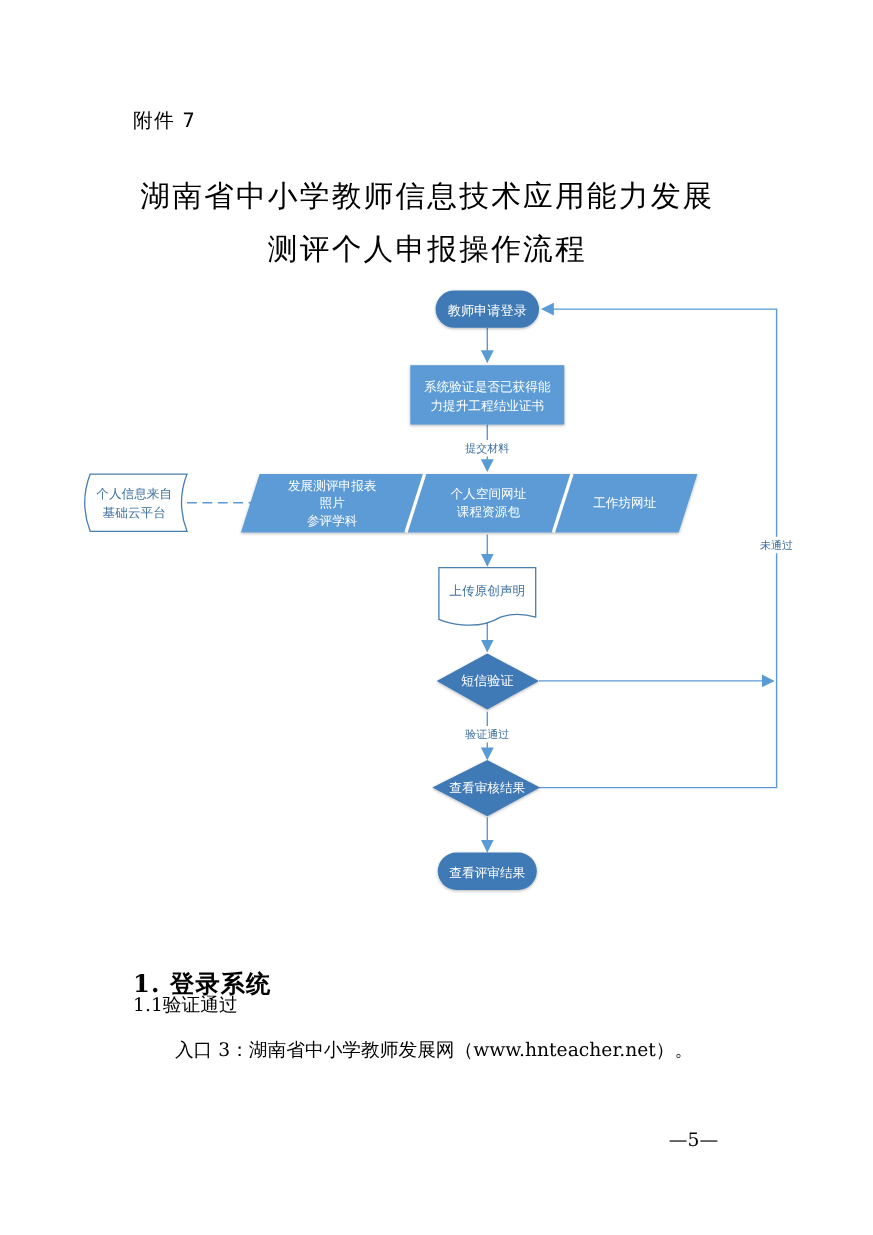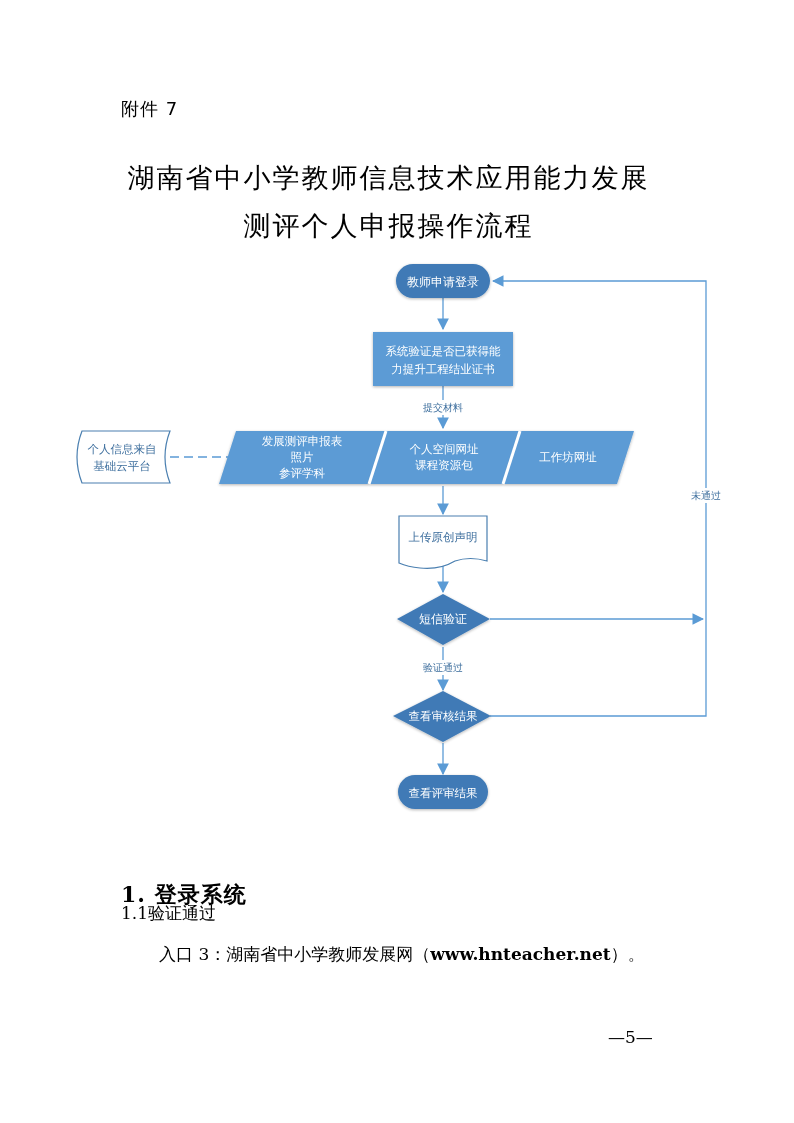--- a/index.html
+++ b/index.html
@@ -9,21 +9,21 @@
   #attachment { left: 121px; top: 97px; font-size: 18px; letter-spacing: 1px; }
   .title-line { left: 0; width: 777px; text-align: center; font-size: 27px; letter-spacing: 2px; }
   #title-1 { top: 160px; left: 0; }
   #title-2 { top: 208px; }
   #flow { left: 0; top: 255px; }
   #flow text { font-family: "DejaVu Sans", sans-serif; }
   #h1 { left: 121px; top: 880px; font-family: "DejaVu Serif", serif; font-weight: bold; font-size: 22px; letter-spacing: 1px; }
   #h2 { left: 121px; top: 902px; font-family: "DejaVu Serif", serif; font-size: 17px; }
   #h2 .num { }
   #para { left: 159px; top: 943px; font-family: "DejaVu Serif", serif; font-size: 17px; }
-  #para .url { font-weight: bold; }
+  #para .url { font-weight: normal; }
   #page-num { left: 608px; top: 1027px; font-family: "DejaVu Serif", serif; font-size: 17px; }
 </style>
 </head>
 <body>
 
 <div id="attachment" class="abs">附件 7</div>
 <div id="title-1" class="abs title-line">湖南省中小学教师信息技术应用能力发展</div>
 <div id="title-2" class="abs title-line">测评个人申报操作流程</div>
 
 <svg id="flow" class="abs" width="794" height="590" viewBox="0 255 794 590">

